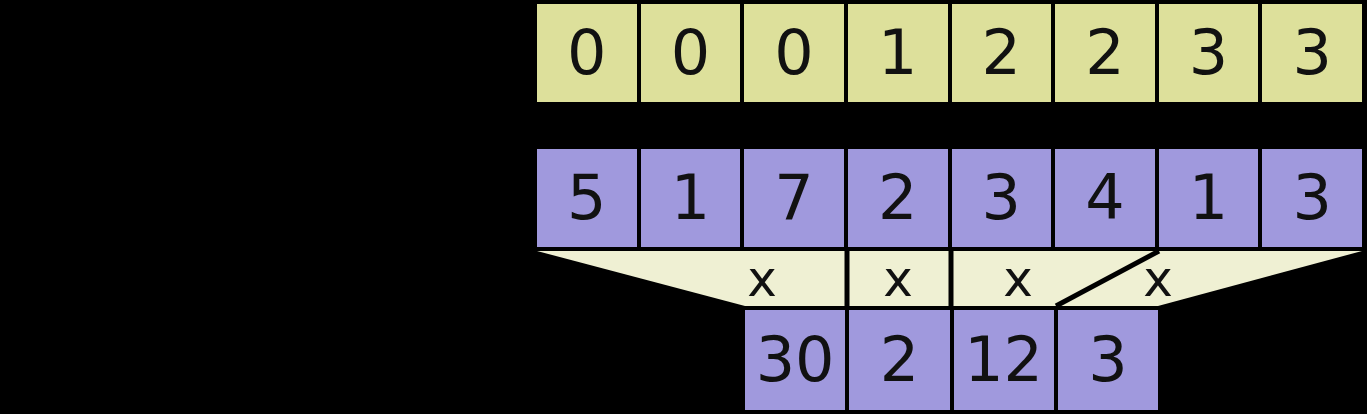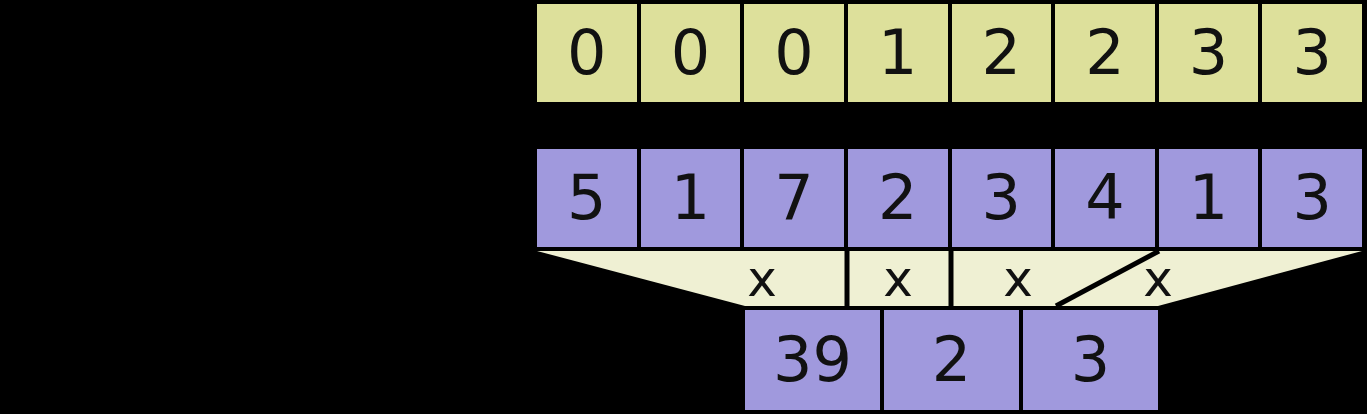--- a/index.html
+++ b/index.html
@@ -103,18 +103,19 @@
     <line class="funnel-line" x1="418" y1="0" x2="418" y2="55"></line>
     <line class="funnel-line" x1="626" y1="0" x2="523" y2="55"></line>
   </svg>
 
   <span class="op op1">x</span>
   <span class="op op2">x</span>
   <span class="op op3">x</span>
   <span class="op op4">x</span>
 
   <div class="row result-row">
-      <div class="cell">39</div>
+      <div class="cell">30</div>
       <div class="cell">2</div>
+      <div class="cell">12</div>
       <div class="cell">3</div>
     </div>
 
 </div>
 
 </body></html>

